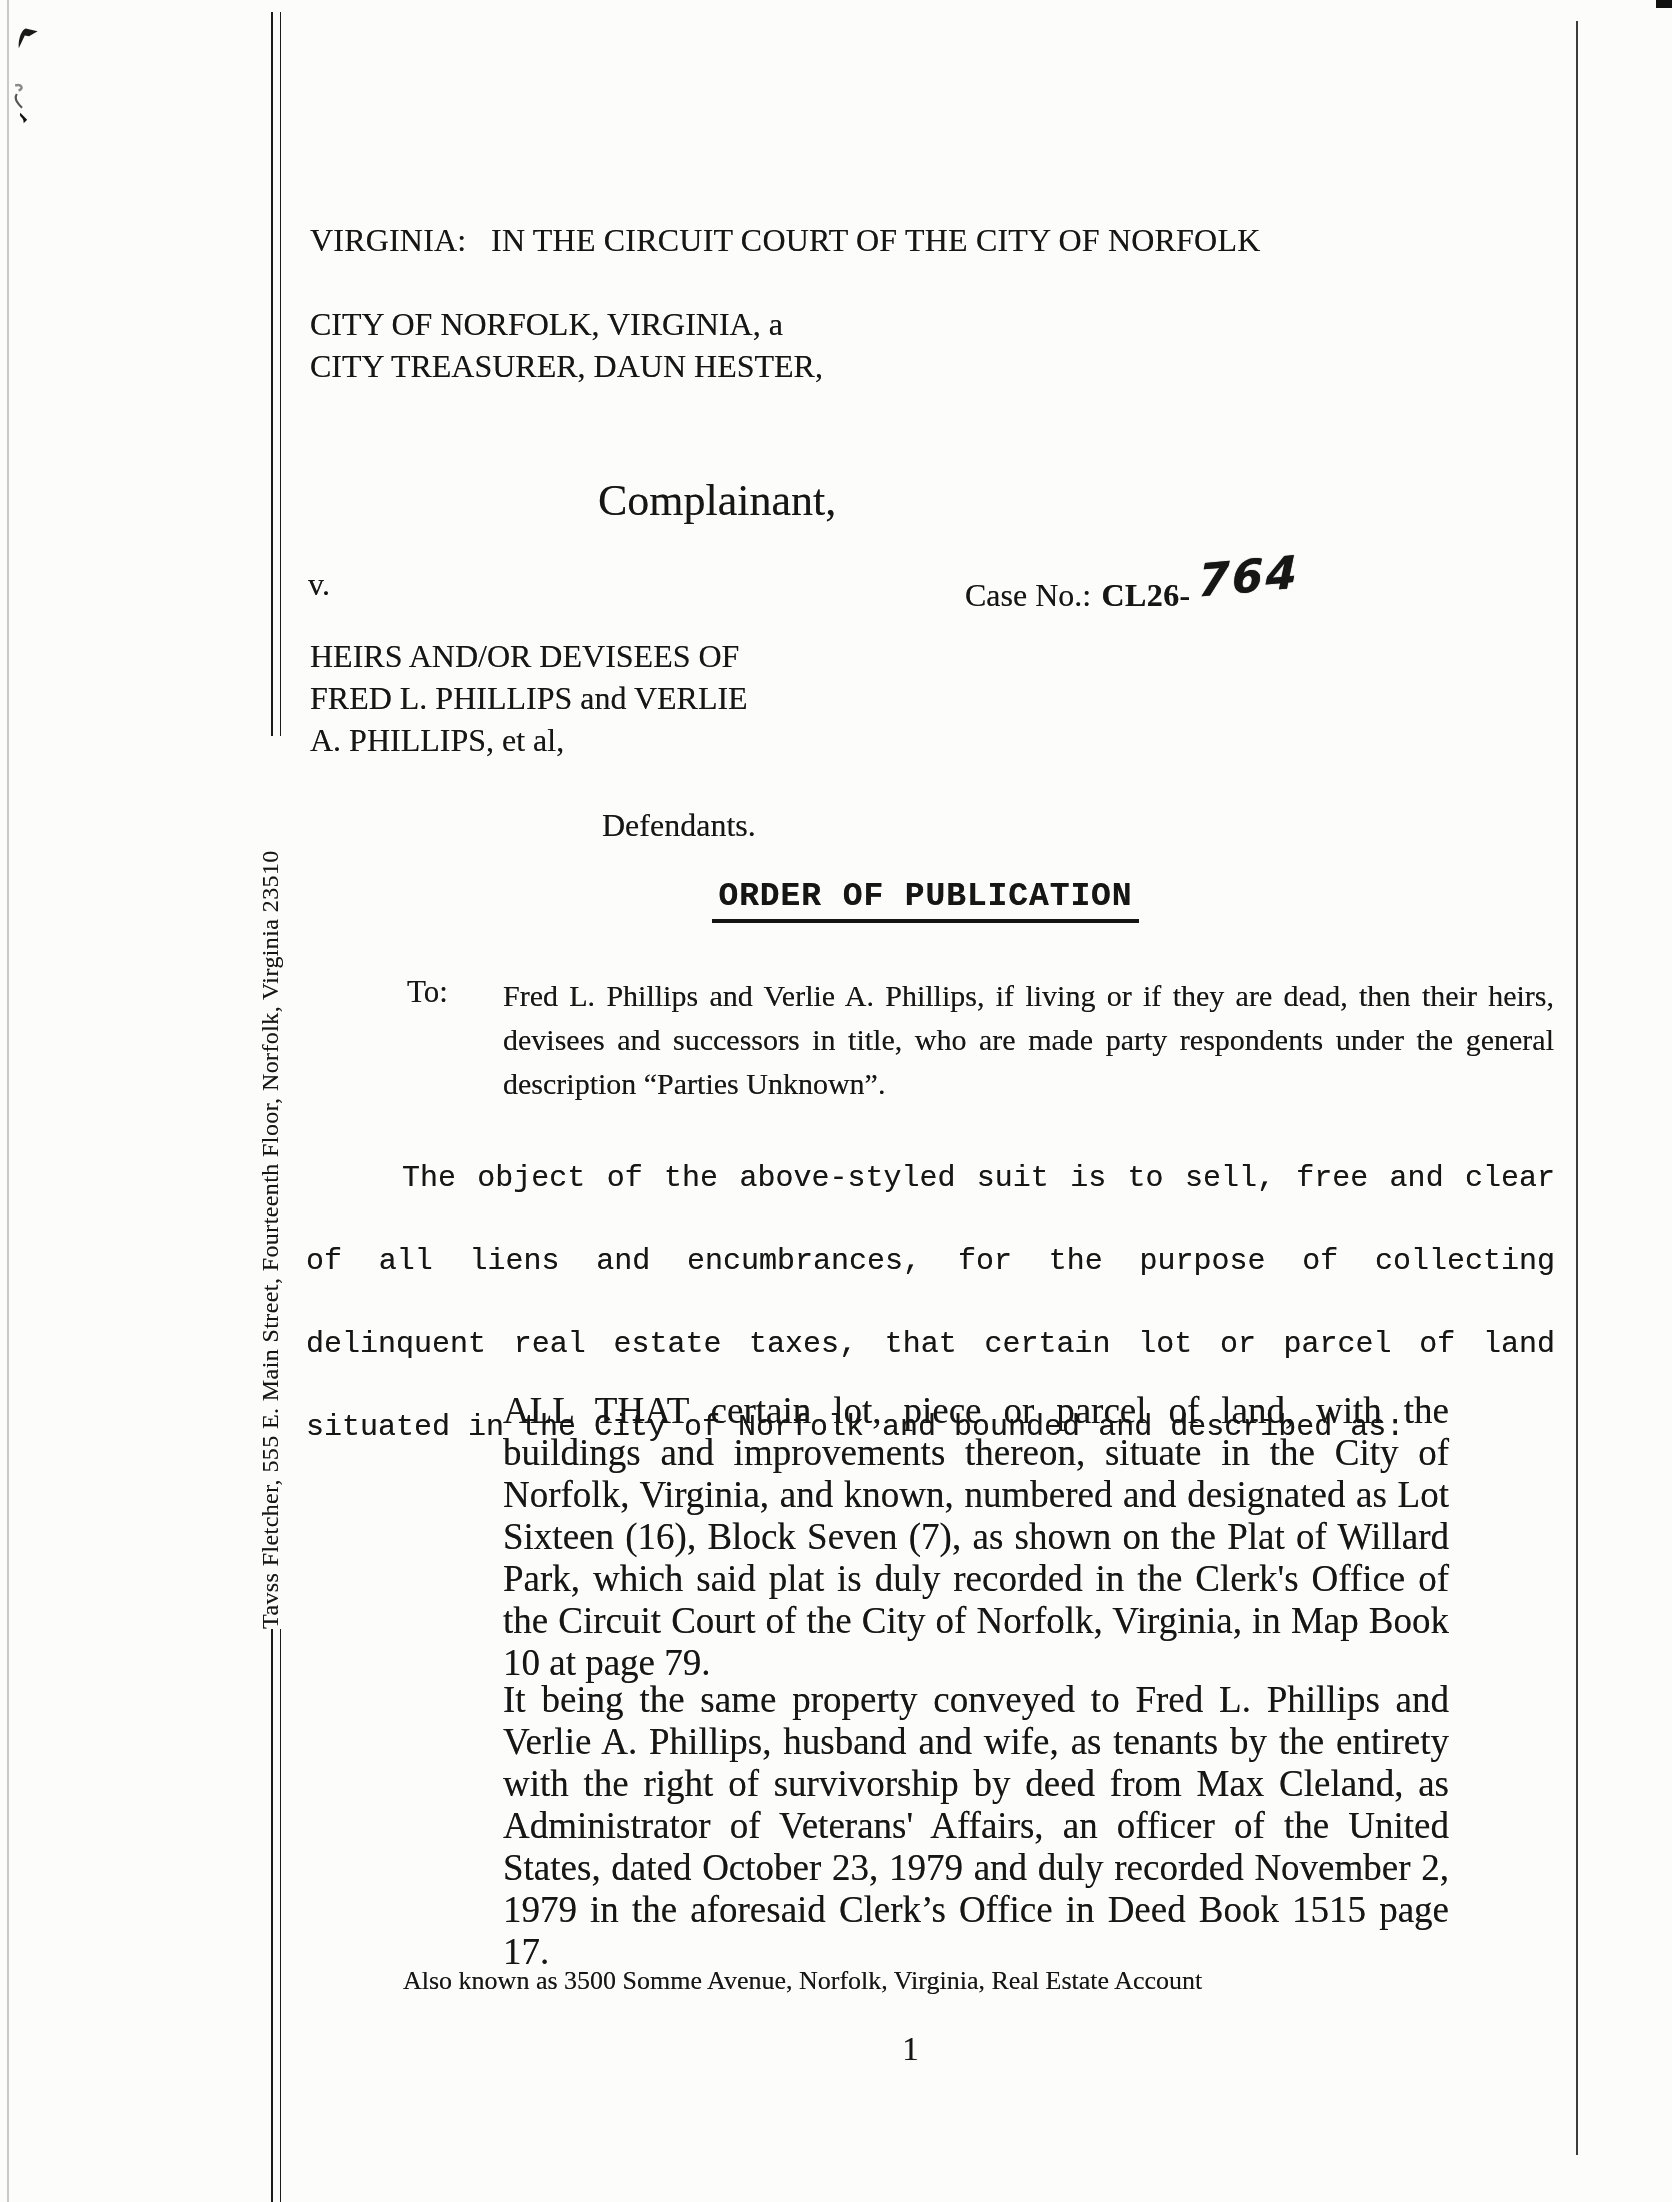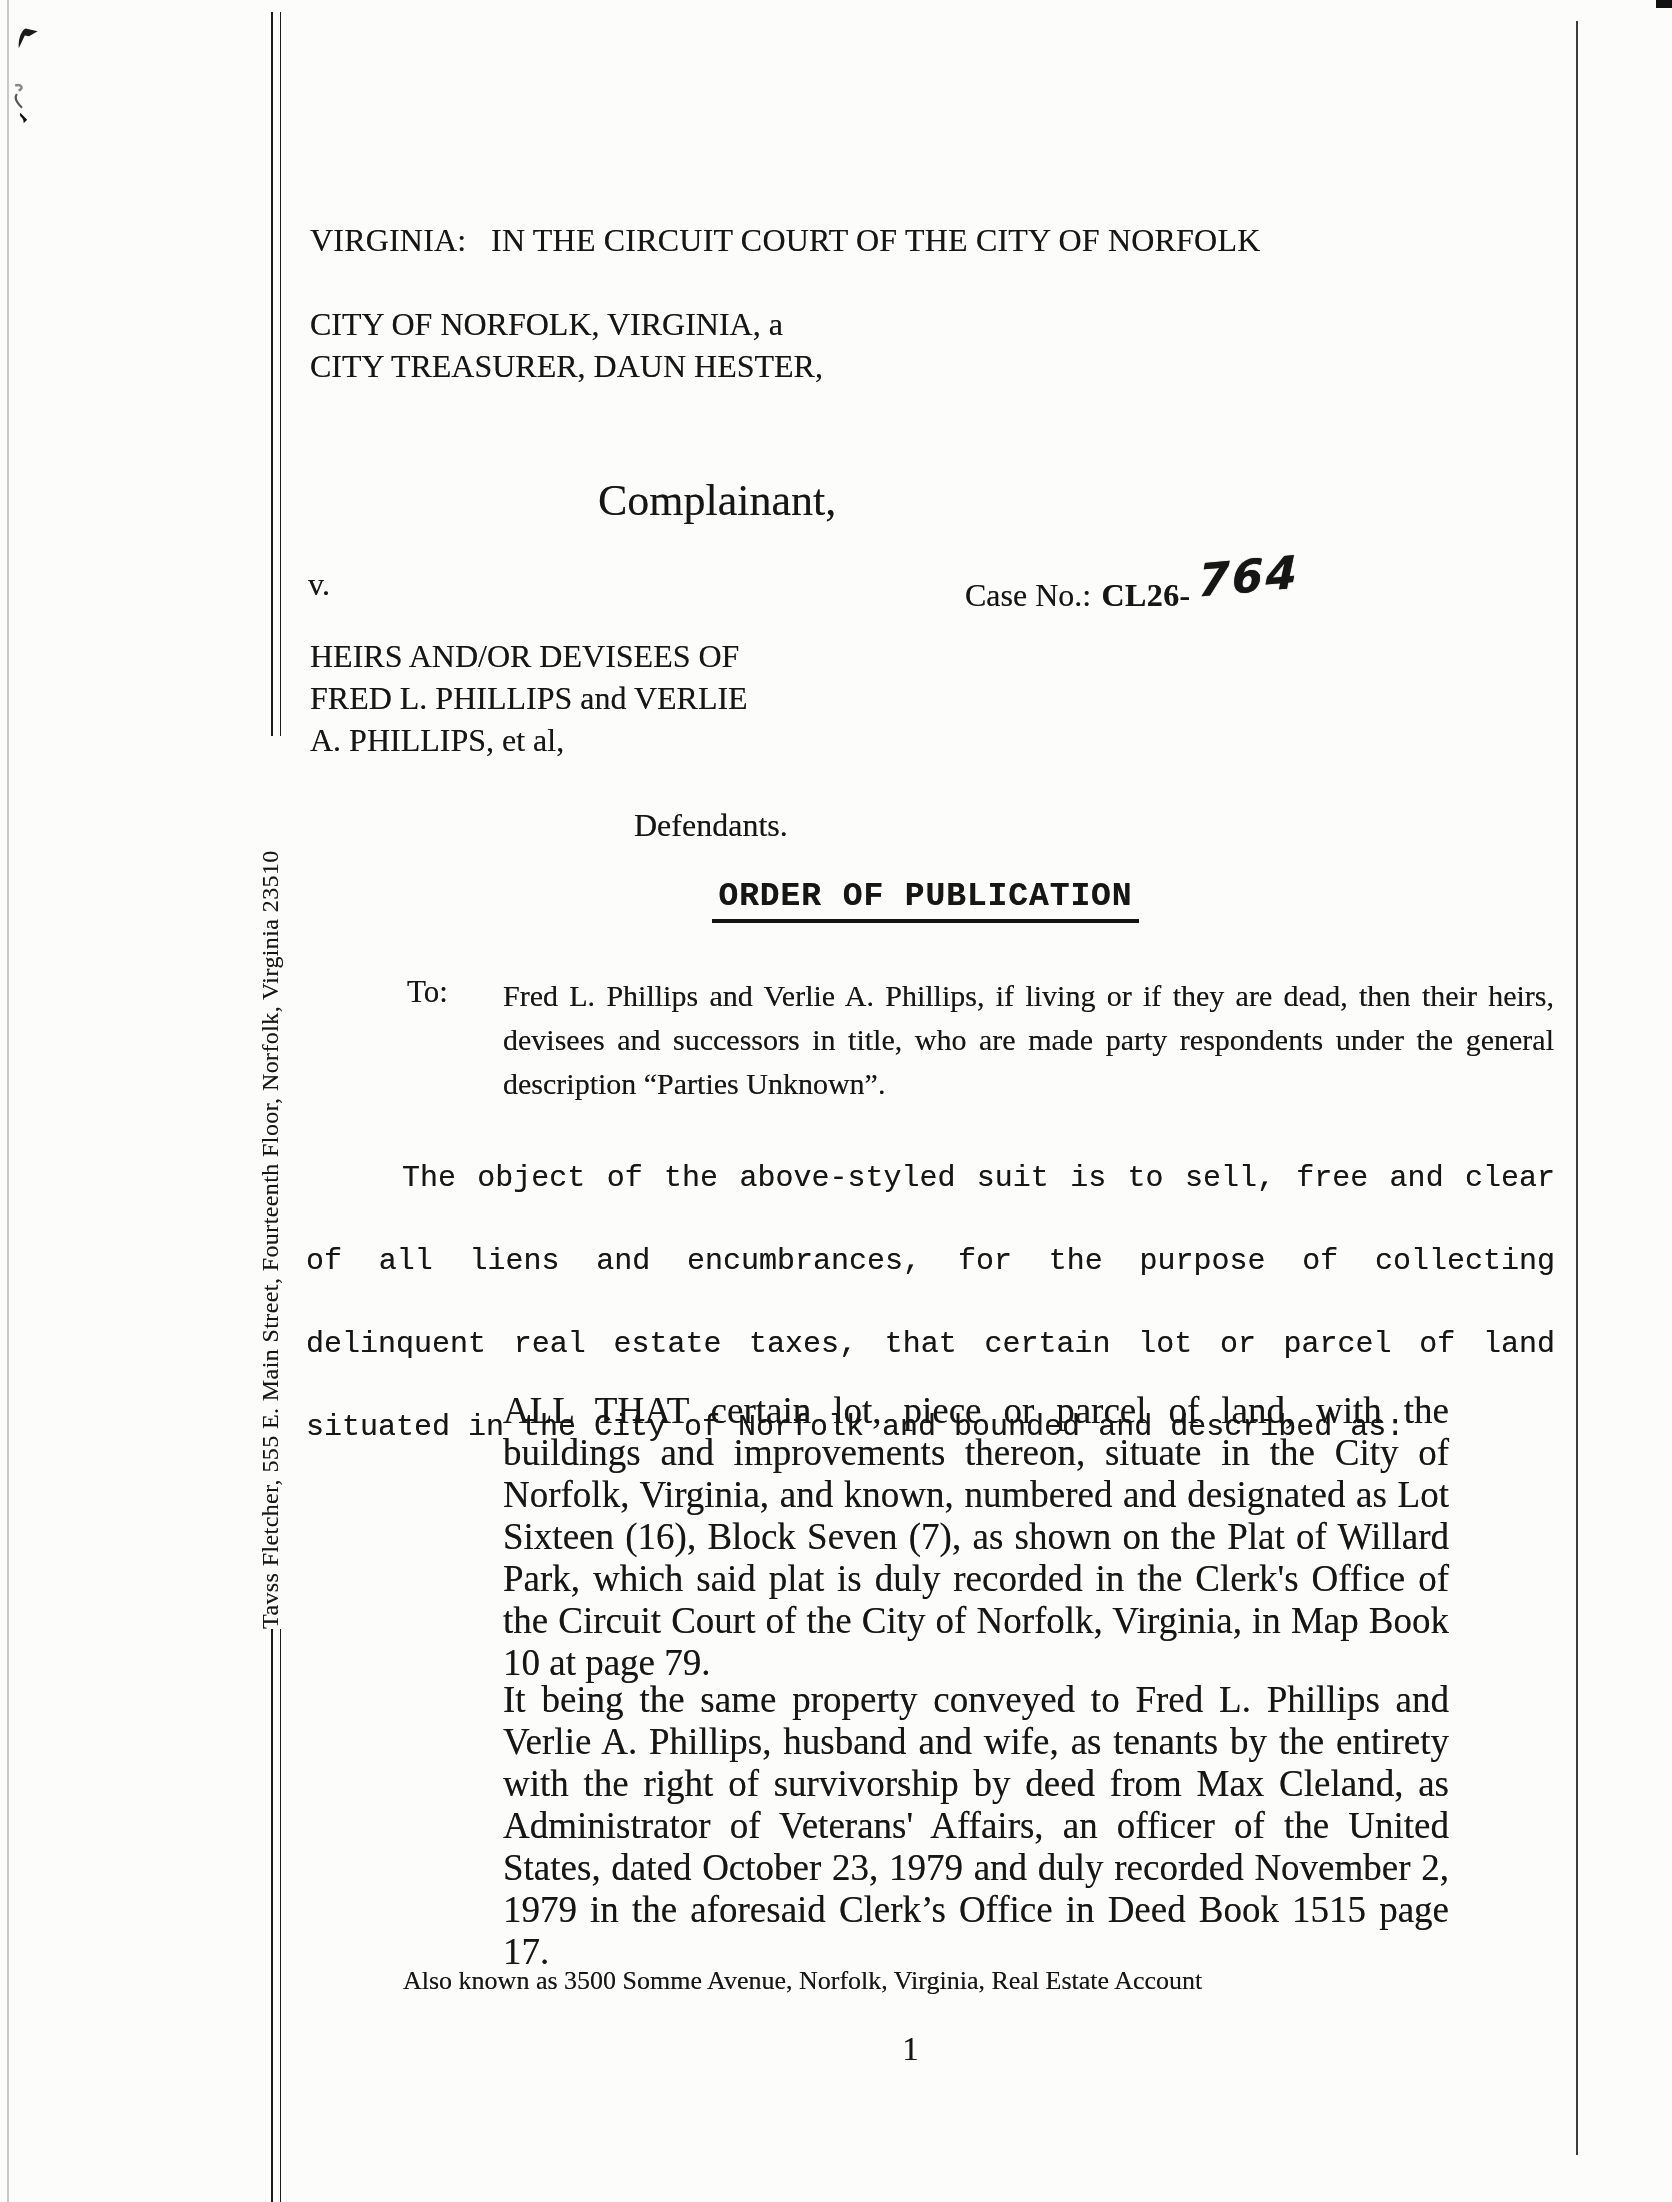--- a/index.html
+++ b/index.html
@@ -40,21 +40,21 @@
   .versus { left: 308px; top: 566px; font-size: 32px; }
   .case-row { left: 965px; top: 564px; font-size: 32px; white-space: nowrap; }
   .case-typed { font-weight: bold; margin-left: 10.3px; letter-spacing: 0.4px; }
   .handwritten {
     display: inline-block; position: relative; top: -13.8px; margin-left: 6.9px;
     font-family: "DejaVu Sans", sans-serif; font-style: italic; font-weight: 600;
     font-size: 45px; letter-spacing: 2.6px; transform: rotate(-5deg) skewX(-6deg);
     text-shadow: 0 0 0.9px rgba(0,0,0,0.8);
   }
   .defendant { left: 310px; top: 635px; }
-  .defendants-label { left: 602px; top: 807px; font-size: 32px; margin-left: 32px; }
+  .defendants-label { left: 602px; top: 807px; font-size: 32px; }
 
   .order-title-wrap { left: 274px; top: 878px; width: 1303px; text-align: center; }
   .order-title {
     display: inline-block; font-size: 33px; font-weight: bold; letter-spacing: 0.9px;
     border-bottom: 4.3px solid #141414; padding: 0 6.9px 4.3px 6.9px; font-family: Liberation Mono, monospace;
   }
 
   .to-label { left: 407px; top: 974px; font-size: 31px; }
   .to-paragraph { left: 503px; top: 974px; width: 1051px; font-size: 30px; line-height: 44px; text-align: justify; }
 

